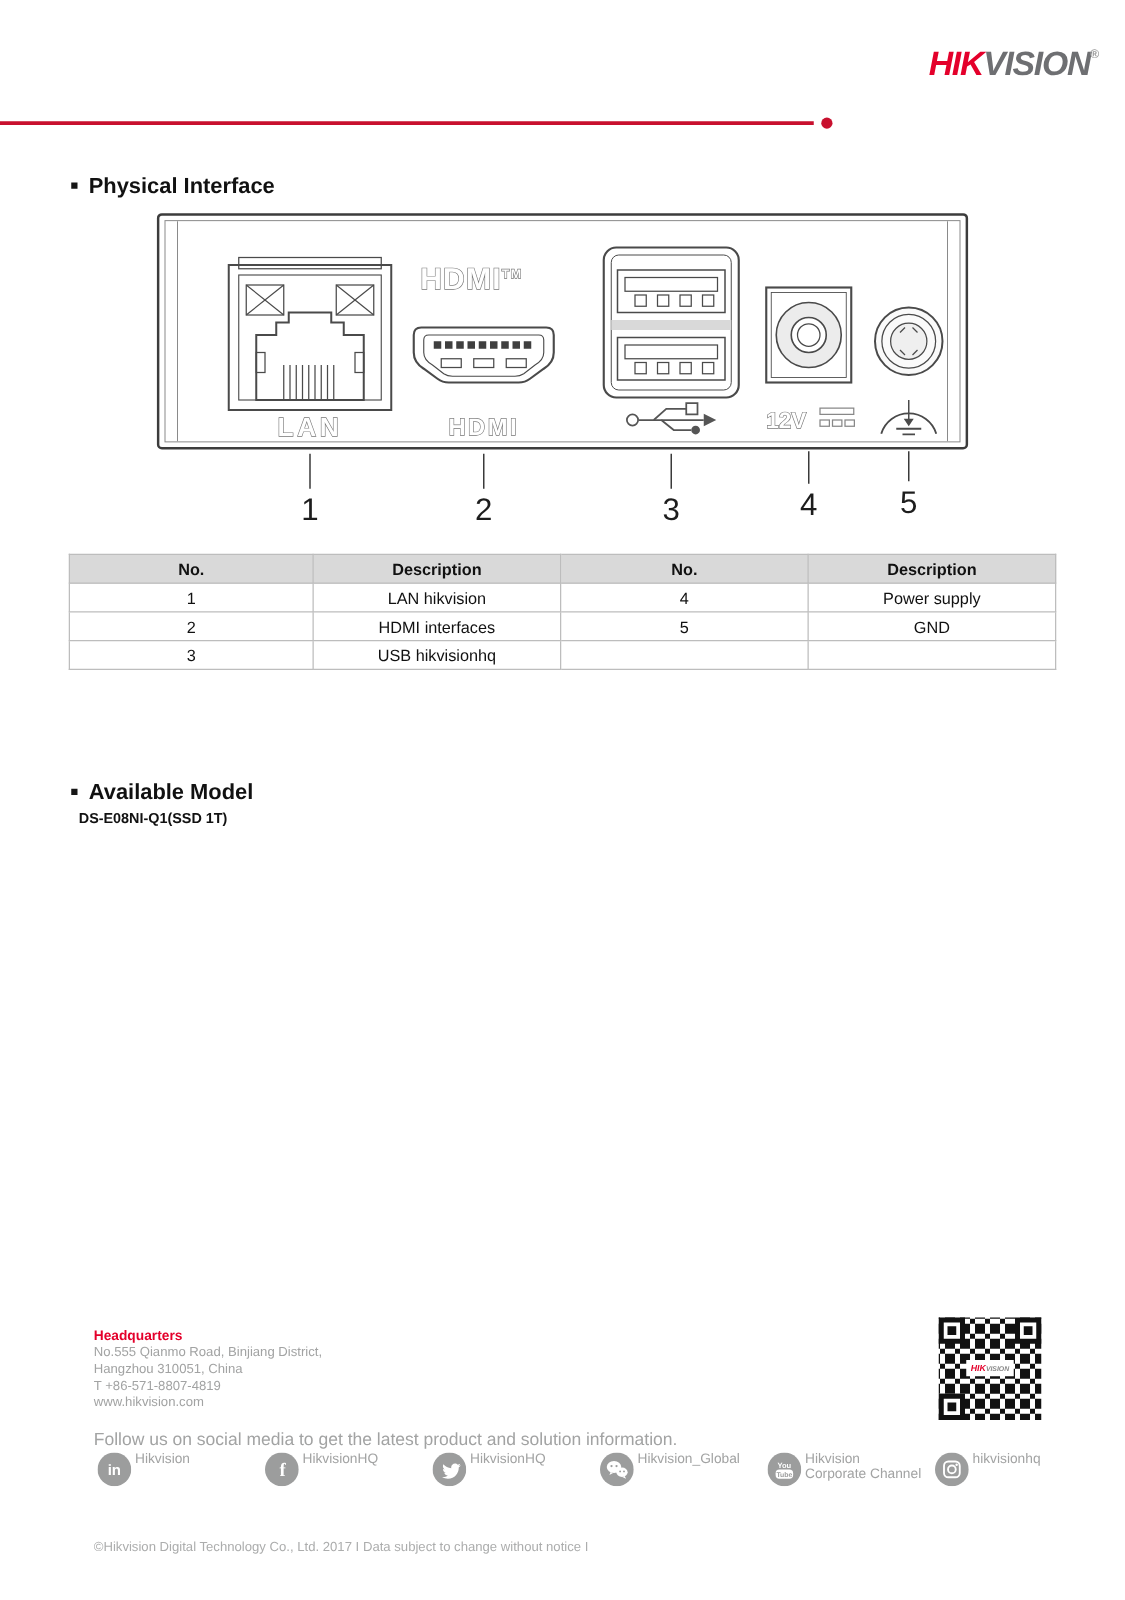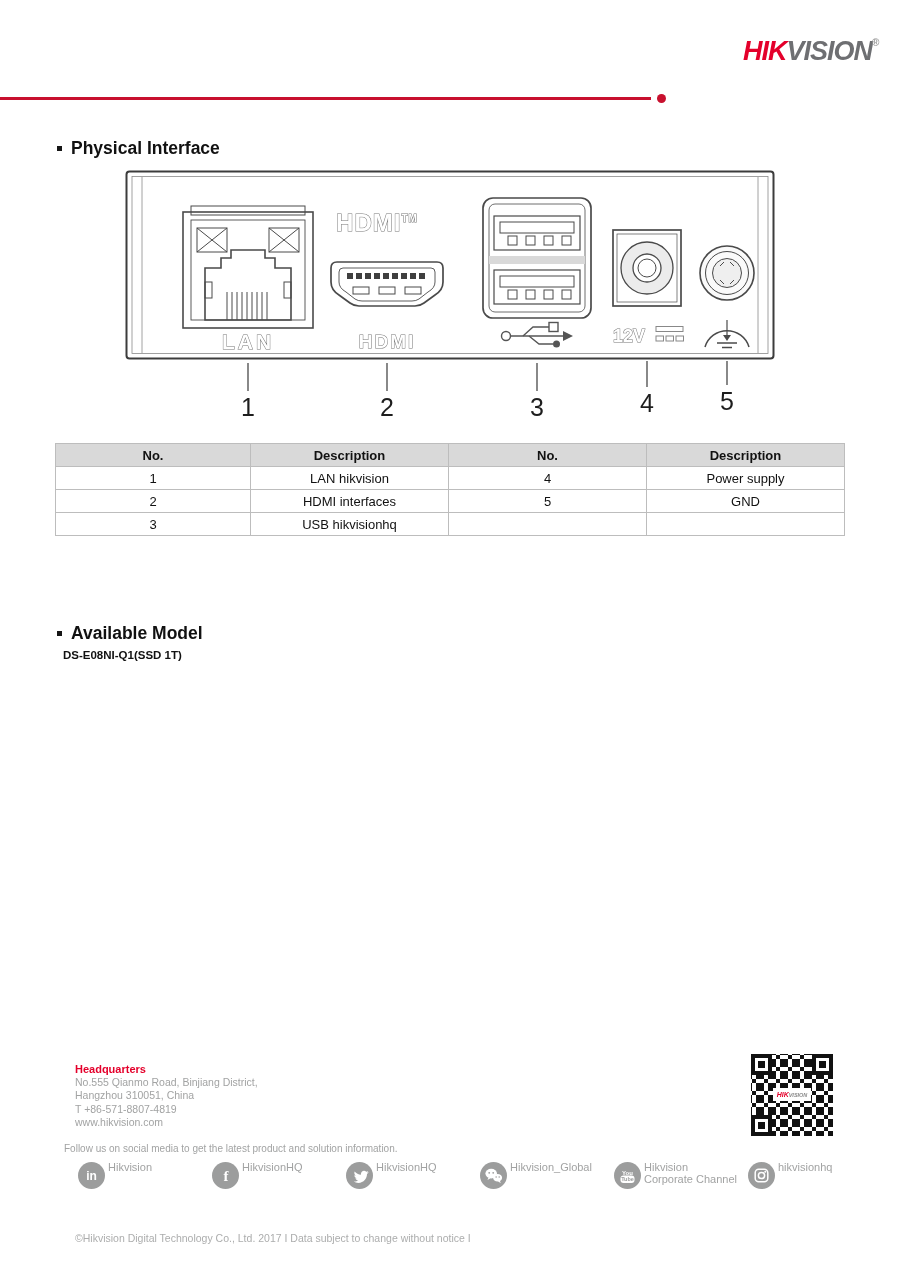--- a/index.html
+++ b/index.html
@@ -29,21 +29,21 @@
   .port-table { position:absolute; left:55px; top:443px; width:789px; border-collapse:collapse; table-layout:fixed; }
   .port-table th, .port-table td { border:1px solid #bdbdbd; font-size:13px; text-align:center; height:23px; padding:1px 4px; color:#111; }
   .port-table th { background:#d9d9d9; font-weight:bold; }
   .port-table col.c1 { width:195px; } .port-table col.c2 { width:198px; }
   .port-table col.c3 { width:198px; } .port-table col.c4 { width:198px; }
 
   
   .hq { position:absolute; left:75px; top:1063px; font-size:10.5px; color:#a2a3a3; line-height:13.2px; }
   .hq .hq-label { color:#e4002b; font-weight:bold; font-size:11px; }
   .qr { position:absolute; left:748px; top:1051px; }
-  .follow { position:absolute; left:64px; top:1143px; font-size:10px; color:#a2a3a3; }
+  .follow { position:absolute; left:75px; top:1143px; font-size:14px; color:#a2a3a3; }
   .social-row { position:absolute; left:78px; top:1162px; width:800px; display:flex; }
   .social-item { display:flex; align-items:flex-start; width:134px; flex:0 0 auto; }
   .social-item:last-child { width:auto; }
   .social-icon { width:27px; height:27px; flex:0 0 27px; }
   .social-label { margin-left:3px; font-size:11px; color:#a2a3a3; line-height:11.5px; white-space:nowrap; }
   .copyright { position:absolute; left:75px; top:1232px; font-size:10.5px; color:#acadad; }
 </style>
 </head>
 <body>
 

